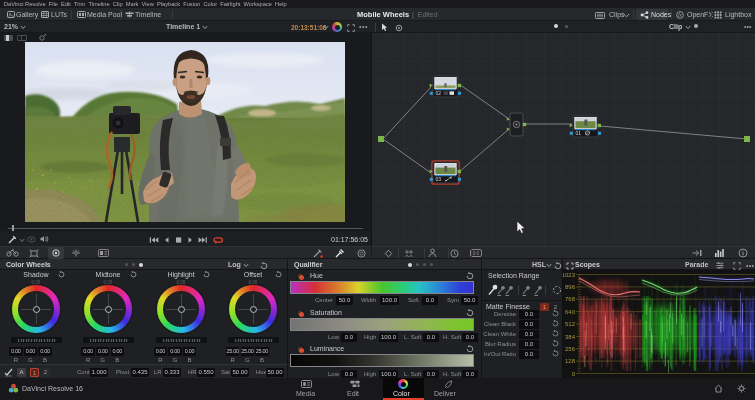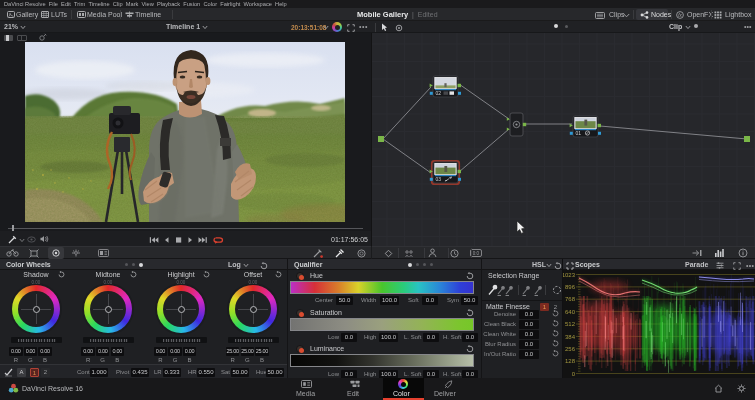--- a/index.html
+++ b/index.html
@@ -20,21 +20,21 @@
 </div>
 
 <div class="abs" style="left:0;top:8px;width:755px;height:13px;background:#27282b;border-bottom:1px solid #1a1a1b;">
   <div class="abs txt" id="btnGallery" style="left:16px;top:3px;font-size:7px;">Gallery</div>
   <div class="abs txt" style="left:51px;top:3px;font-size:7px;">LUTs</div>
   <div class="abs txt" style="left:87px;top:3px;font-size:7px;">Media Pool</div>
   <div class="abs txt" style="left:135px;top:3px;font-size:7px;">Timeline</div>
   <div class="abs" style="left:71px;top:2px;width:1px;height:9px;background:#3a3b3e;"></div>
   <div class="abs" style="left:120px;top:2px;width:1px;height:9px;background:#3a3b3e;"></div>
   <div class="abs" style="left:172px;top:2px;width:1px;height:9px;background:#3a3b3e;"></div>
-  <div class="abs" style="left:357px;top:2px;font-size:7.5px;font-weight:bold;color:#e8e9ea;">Mobile Gallery</div>
+  <div class="abs" style="left:357px;top:2px;font-size:7.5px;font-weight:bold;color:#e8e9ea;">Mobile Wheels</div>
   <div class="abs" style="left:412px;top:3px;font-size:7px;color:#6f7073;">|&nbsp; Edited</div>
 
   <div class="abs txt" style="left:609px;top:3px;font-size:7px;">Clips</div>
   <div class="abs" style="left:636px;top:1px;width:32px;height:11px;background:#35363b;border-radius:2px;"></div>
   <div class="abs" style="left:651px;top:3px;font-size:7px;color:#dcddde;">Nodes</div>
   <div class="abs txt" style="left:687px;top:3px;font-size:7px;">OpenFX</div>
   <div class="abs txt" style="left:725px;top:3px;font-size:7px;">Lightbox</div>
   <div class="abs" style="left:633px;top:2px;width:1px;height:9px;background:#3a3b3e;"></div>
   <div class="abs" style="left:671px;top:2px;width:1px;height:9px;background:#3a3b3e;"></div>
   <div class="abs" style="left:711px;top:2px;width:1px;height:9px;background:#3a3b3e;"></div>

